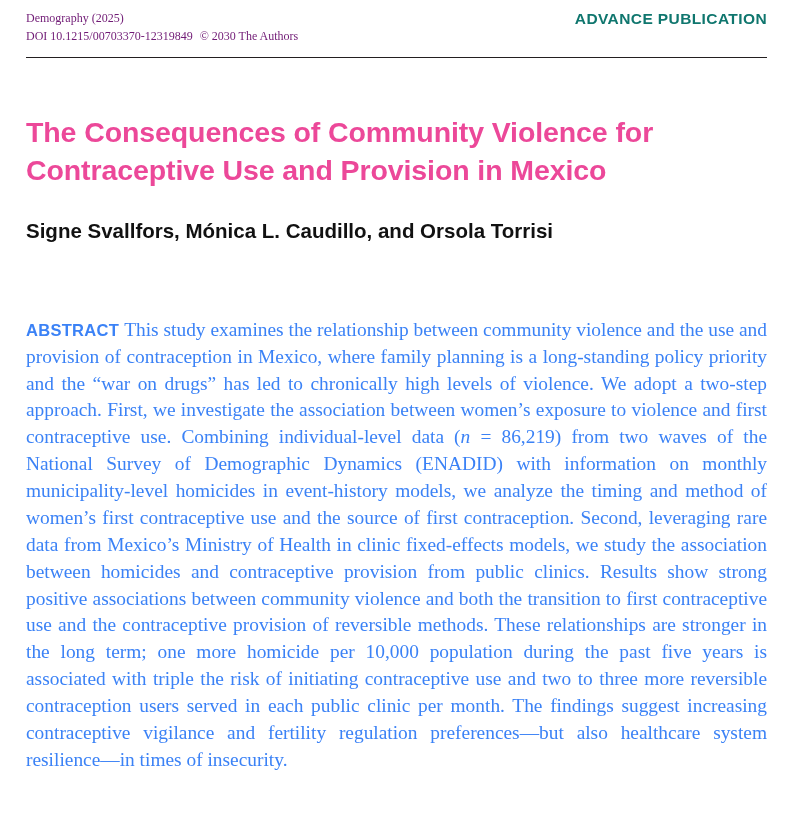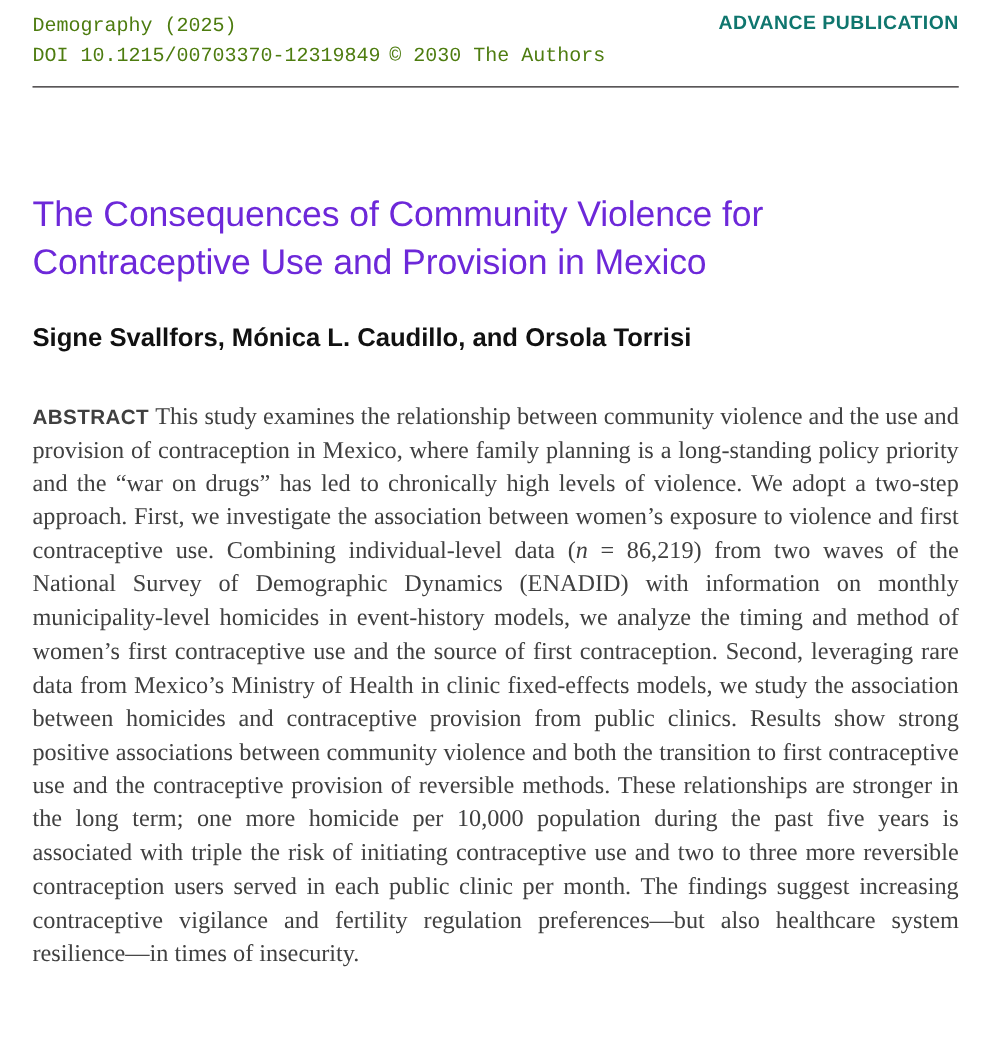--- a/index.html
+++ b/index.html
@@ -23,24 +23,24 @@
   }
 
   
   .header {
     display: flex;
     justify-content: space-between;
     align-items: flex-start;
     padding-top: 9px;
   }
   .header-left {
-    font-family: Liberation Mono, monospace;
-    font-size: 16px;
+    font-family: Liberation Serif, serif;
+    font-size: 12px;
     line-height: 1.5;
-    color: #4d7c0f;
+    color: #701a75;
   }
   .header-left .journal {
     display: block;
   }
   .doi-line {
     display: block;
     white-space: nowrap;
   }
   .doi-line .copyright {
     margin-left: 7px;
@@ -54,46 +54,46 @@
     padding-top: 1px;
   }
   .rule {
     margin-top: 12px;
     border-top: 1.6px solid #231f20;
   }
 
   
   .title {
     font-family: "Liberation Sans", sans-serif;
-    font-weight: normal;
+    font-weight: bold;
     font-size: 28.5px;
     line-height: 1.32;
     letter-spacing: -0.1px;
-    color: #6d28d9;
-    margin-top: 84px;
+    color: #ec4899;
+    margin-top: 56px;
     max-width: 760px;
   }
   .authors {
     font-family: "Liberation Sans", sans-serif;
     font-weight: bold;
     font-size: 20.5px;
     line-height: 1.3;
     color: #111111;
     margin-top: 29px;
   }
 
   
   .abstract {
-    margin-top: 36px;
+    margin-top: 72px;
     font-family: "Liberation Serif", serif;
     font-size: 19.4px;
     line-height: 1.385;
     text-align: justify;
     text-justify: inter-word;
-    color: #404040;
+    color: #3b82f6;
     hyphens: manual;
   }
   .abstract .label {
     font-family: "Liberation Sans", sans-serif;
     font-weight: bold;
     font-size: 16.5px;
     letter-spacing: 0.3px;
     margin-right: 5px;
   }
   .abstract i {

